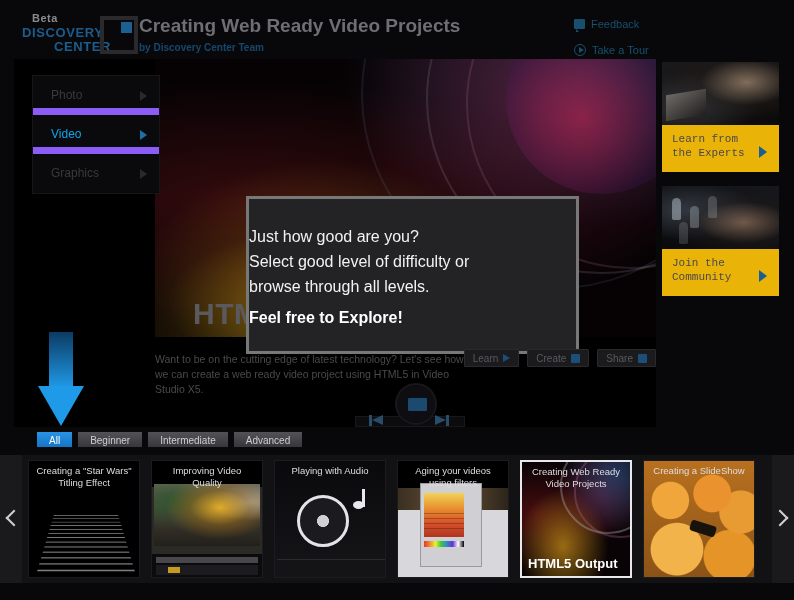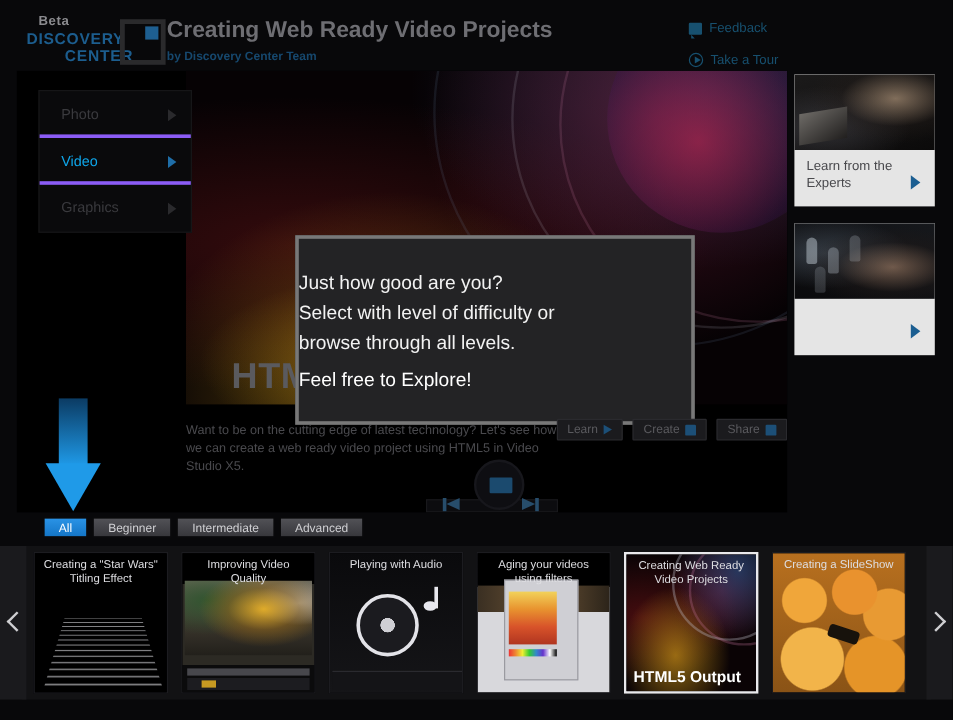--- a/index.html
+++ b/index.html
@@ -47,33 +47,33 @@
   .r3 { right:-95px;  top:-160px; width:390px; height:390px; border-color:rgba(120,160,200,.12); }
   .flare { position:absolute; right:-40px; top:-55px; width:190px; height:190px; border-radius:50%;
            background:radial-gradient(circle at 40% 60%, rgba(200,40,90,.55), rgba(60,20,90,.25) 55%, rgba(0,0,0,0) 72%); }
   .glow { position:absolute; left:10px; bottom:-40px; width:330px; height:150px;
           background:radial-gradient(ellipse at 50% 50%, rgba(215,160,25,.45), rgba(0,0,0,0) 70%); }
   .html5-wm { position:absolute; left:38px; bottom:6px; font-size:30px; font-weight:bold; color:#5a5a5e; letter-spacing:.5px; }
 
   
   .leftmenu { position:absolute; left:18px; top:16px; width:128px; background:#0a0a0c; border:1px solid #161618; }
   .lmitem { position:relative; height:39px; line-height:39px; padding-left:18px; font-size:12px; color:#3a3a3e;
-            border-bottom:3px solid #8b5cf6; cursor:pointer; }
+            border-bottom:7px solid #8b5cf6; cursor:pointer; }
   .lmitem:last-child { border-bottom:none; }
   .lmitem.active { color:#0ea5e9; }
   .lmarrow { position:absolute; right:12px; top:15px; width:0; height:0;
              border-left:7px solid #2a2a2d; border-top:5px solid transparent; border-bottom:5px solid transparent; }
   .lmitem.active .lmarrow { border-left-color:#1f6ea8; }
 
   
   .modal { position:absolute; left:232px; top:137px; width:333px; height:158px;
            background:#232325; border:3px solid #787878; display:flex; flex-direction:column;
            align-items:flex-start; justify-content:center; }
   .modal .ml { font-size:16px; color:#f2f2f2; line-height:25px; text-align:center; }
-  .modal .mb { font-size:16px; color:#ffffff; font-weight:normal; margin-top:10px; text-align:center; }
+  .modal .mb { font-size:16px; color:#ffffff; font-weight:bold; margin-top:10px; text-align:center; }
 
   
   .descwrap { position:absolute; left:141px; top:288px; width:501px; height:60px; }
   .desc { position:absolute; left:0; top:5px; width:315px; font-size:10.5px; color:#4a4a4e; line-height:15px; }
   .actbtns { position:absolute; right:0; top:2px; display:flex; gap:8px; }
   .abtn { height:18px; padding:0 8px; display:flex; align-items:center; gap:5px;
           background:#1b1b1e; border:1px solid #2a2a2e; font-size:10px; color:#5a5a5e; cursor:pointer; border-radius:1px;}
   .abtn .gl { width:9px; height:9px; background:#1c4f77; position:relative; border-radius:1px;}
   .abtn .tri { width:0;height:0;border-left:7px solid #1c4f77;border-top:4px solid transparent;border-bottom:4px solid transparent;background:none;}
 
@@ -85,21 +85,21 @@
   .pcircle i { position:absolute; left:11px; top:13px; width:19px; height:13px; background:#1b4a6e; border-radius:1px; }
   .prev, .next { position:absolute; top:1px; width:16px; height:11px; }
   .prev { left:214px; } .next { left:278px; }
   .prev:before { content:""; position:absolute; left:0; top:0; width:3px; height:11px; background:#274d6b;}
   .prev:after  { content:""; position:absolute; left:3px; top:0; border-right:11px solid #274d6b; border-top:5.5px solid transparent; border-bottom:5.5px solid transparent;}
   .next:before { content:""; position:absolute; right:0; top:0; width:3px; height:11px; background:#274d6b;}
   .next:after  { content:""; position:absolute; right:3px; top:0; border-left:11px solid #274d6b; border-top:5.5px solid transparent; border-bottom:5.5px solid transparent;}
 
   
   .rside { position:absolute; left:662px; top:62px; width:117px; }
-  .rcard { width:117px; height:110px; background:#e5e5e5; margin-bottom:14px; position:relative; overflow:hidden; cursor:pointer; }
+  .rcard { width:117px; height:110px; background:#eab308; margin-bottom:14px; position:relative; overflow:hidden; cursor:pointer;font-family:Liberation Mono, monospace; }
   .rthumb { position:absolute; left:0; top:0; width:117px; height:63px; overflow:hidden; }
   .rthumb.expert { background:
       radial-gradient(ellipse at 72% 32%, rgba(165,140,115,.75) 0%, rgba(40,32,28,.3) 38%, rgba(8,8,10,0) 62%),
       radial-gradient(ellipse at 22% 70%, rgba(95,95,105,.40) 0%, rgba(0,0,0,0) 55%),
       linear-gradient(160deg,#1b1a1a 0%, #0b0a0a 100%); }
   .rthumb.expert:after { content:""; position:absolute; left:4px; top:30px; width:40px; height:26px;
       background:linear-gradient(150deg,#6d6a66,#211f1e); transform:skewY(-9deg); }
   .rthumb.comm { background:
       radial-gradient(ellipse at 70% 58%, rgba(150,118,96,.70) 0%, rgba(35,28,26,.35) 40%, rgba(8,8,10,0) 64%),
       radial-gradient(ellipse at 22% 40%, rgba(130,150,170,.32) 0%, rgba(0,0,0,0) 55%),
@@ -249,21 +249,21 @@
         <span class="lmarrow"></span>
       </div>
       <div class="lmitem">
         <span>Graphics</span>
         <span class="lmarrow"></span>
       </div>
     </div>
 
     <div class="modal">
       <div class="ml">Just how good are you?</div>
-      <div class="ml">Select with level of difficulty or</div>
+      <div class="ml">Select good level of difficulty or</div>
       <div class="ml">browse through all levels.</div>
       <div class="mb">Feel free to Explore!</div>
     </div>
 
     <div class="descwrap">
       <div class="desc">Want to be on the cutting edge of latest technology? Let's see how we can create a web ready video project using HTML5 in Video Studio X5.</div>
       <div class="actbtns">
         <div class="abtn">
           <span>Learn</span>
           <span class="tri"></span>
@@ -290,20 +290,21 @@
   </div>
 
   <div class="rside">
     <div class="rcard">
       <div class="rthumb expert"></div>
       <div class="rlabel">Learn from the Experts</div>
       <div class="rarrow"></div>
     </div>
     <div class="rcard">
       <div class="rthumb comm"></div>
+      <div class="rlabel">Join the Community</div>
       <div class="rarrow"></div>
     </div>
   </div>
 
   <div class="bigarrow">
     <div class="shaft"></div>
     <div class="head"></div>
   </div>
 
   <div class="filters">

